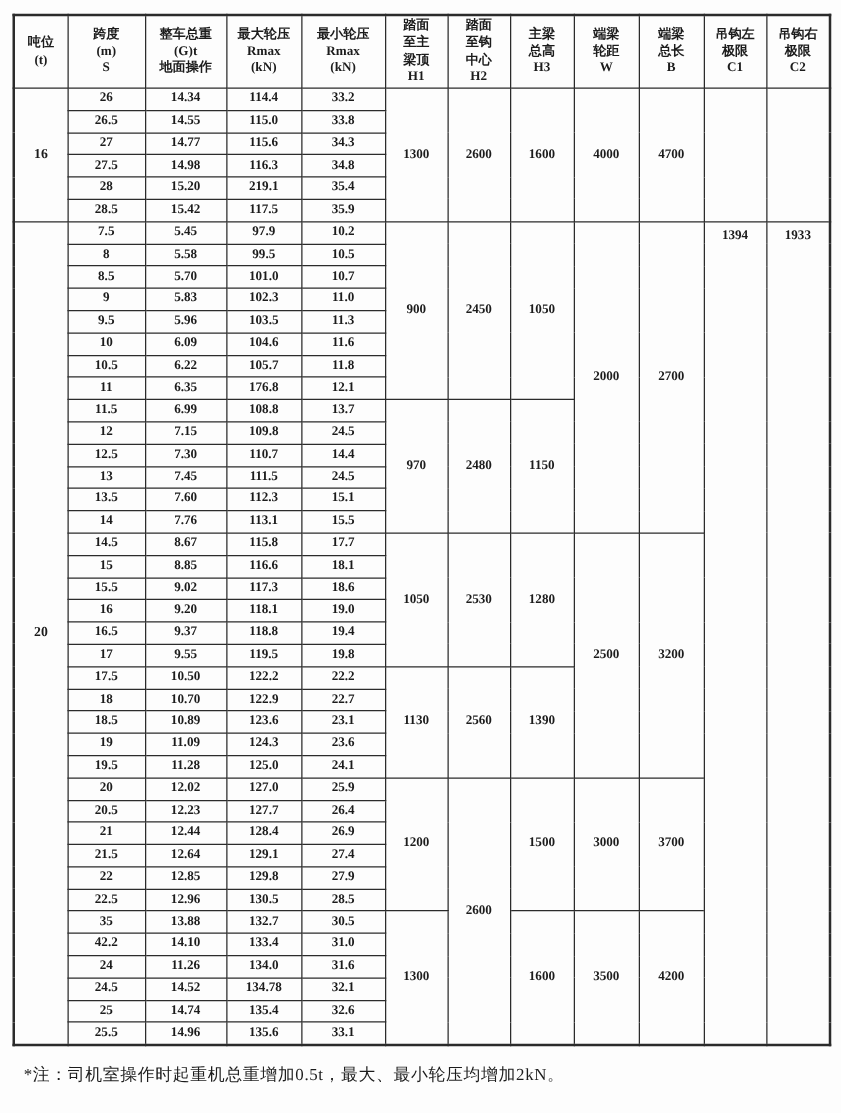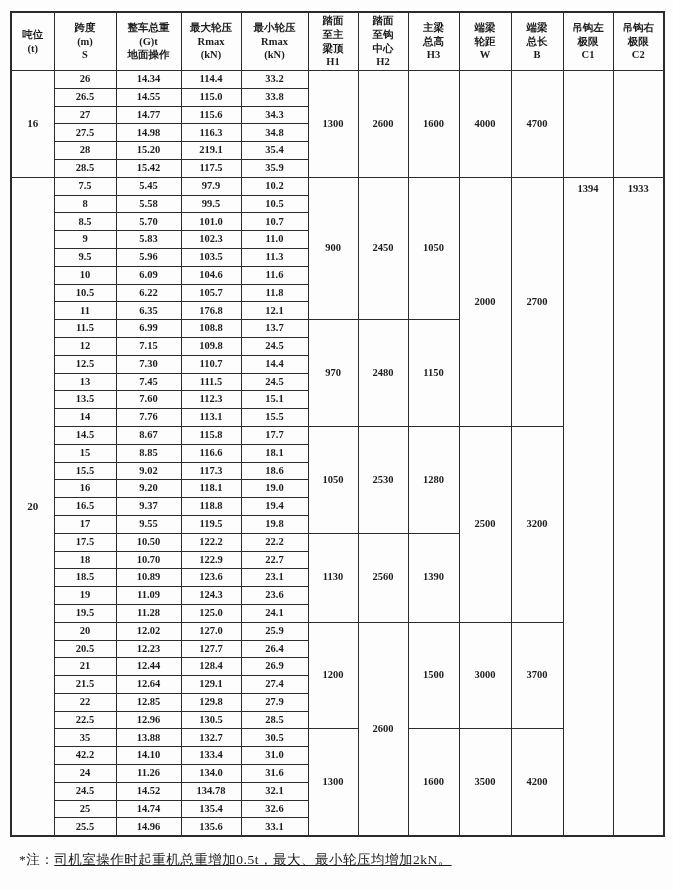--- a/index.html
+++ b/index.html
@@ -55,21 +55,20 @@
     font-size: 13.5px;
     line-height: 20.5px;
     letter-spacing: 0.5px;
   }
   .note-prefix {
     white-space: nowrap;
     flex: 0 0 auto;
   }
   .note-body {
     flex: 1 1 auto;
-    text-decoration: underline;
   }
 </style>
 </head>
 <body>
 
 <div class="page">
   <table class="spec-table">
     <colgroup id="colgroup">
         <col style="width: 43px;">
         <col style="width: 62px;">

